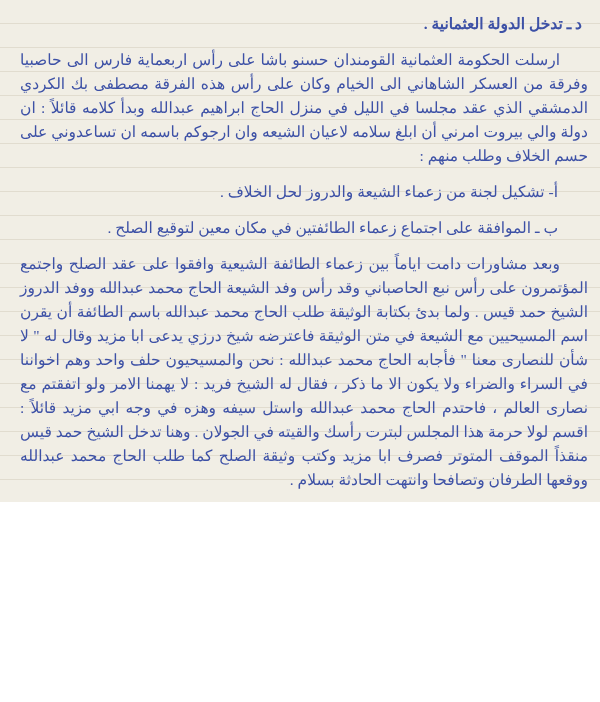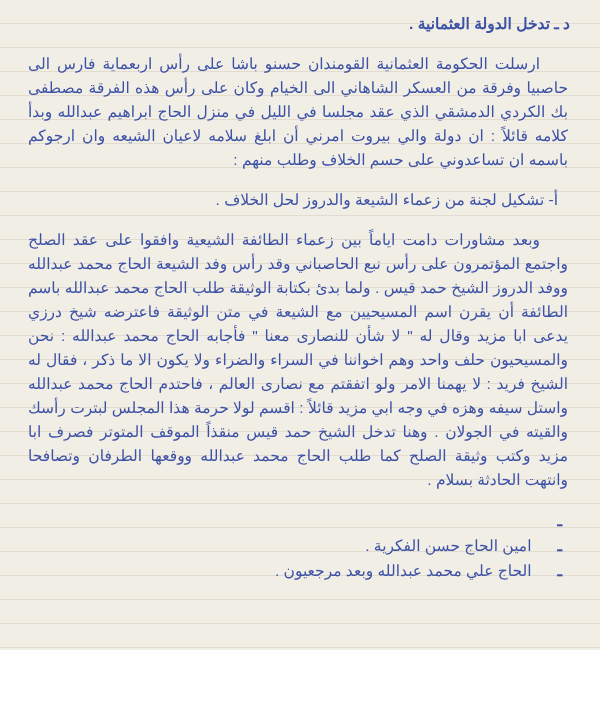--- a/index.html
+++ b/index.html
@@ -1,48 +1,48 @@
 <!DOCTYPE html>
 <html lang="ar" dir="rtl"><head>
 <meta charset="utf-8">
 <style>
   html,body{margin:0;padding:0;}
   .page{
     width:600px;
-    height:650px;
+    height:502px;
     box-sizing:border-box;
-    padding:10px 16px 6px 12px;
+    padding:10px 4px 6px 12px;
     direction:rtl;
     background-color:#f1eee5;
     background-image:repeating-linear-gradient(
       to bottom,
       rgba(0,0,0,0) 0px,
       rgba(0,0,0,0) 23px,
       rgba(167,155,128,0.22) 23px,
       rgba(167,155,128,0.22) 24px);
     color:#3d51a6;
-    font-family:Liberation Sans, sans-serif;
+    font-family:Liberation Serif, serif;
     font-size:15.5px;
     line-height:24px;
     overflow:hidden;
   }
   .heading{
     padding:2px 14px 0 0;
     margin:0 0 12px 0;
     font-weight:bold;
     font-size:15.5px;
   }
   .para{
-    margin:16px;
+    margin:8px;
     text-align:justify;
     text-justify:inter-word;
   }
   .para.indent{text-indent:28px;}
   .clause{
-    margin:0;
+    margin:12px;
     padding-right:26px;
   }
   .para.sp{margin-top:9px;}
   .notables{
     margin-top:6px;
   }
   .notable{
     display:flex;
     gap:26px;
     padding-right:22px;
@@ -55,20 +55,21 @@
 <body>
 
 <div class="page">
 
   <div class="heading">د ـ تدخل الدولة العثمانية .</div>
 
   <p class="para indent">ارسلت الحكومة العثمانية القومندان حسنو باشا على رأس اربعماية فارس الى حاصبيا وفرقة من العسكر الشاهاني الى الخيام وكان على رأس هذه الفرقة مصطفى بك الكردي الدمشقي الذي عقد مجلسا في الليل في منزل الحاج ابراهيم عبدالله وبدأ كلامه قائلاً : ان دولة والي بيروت امرني أن ابلغ سلامه لاعيان الشيعه وان ارجوكم باسمه ان تساعدوني على حسم الخلاف وطلب منهم :</p>
 
   <p class="clause"><span>أ-</span> <span>تشكيل لجنة من زعماء الشيعة والدروز لحل الخلاف .</span></p>
 
+  <p class="clause"><span>ب ـ</span> <span>الموافقة على اجتماع زعماء الطائفتين في مكان معين لتوقيع الصلح .</span></p>
 
   <p class="para indent">وبعد مشاورات دامت اياماً بين زعماء الطائفة الشيعية وافقوا على عقد الصلح واجتمع المؤتمرون على رأس نبع الحاصباني وقد رأس وفد الشيعة الحاج محمد عبدالله ووفد الدروز الشيخ حمد قيس . ولما بدئ بكتابة الوثيقة طلب الحاج محمد عبدالله باسم الطائفة أن يقرن اسم المسيحيين مع الشيعة في متن الوثيقة فاعترضه شيخ درزي يدعى ابا مزيد وقال له " لا شأن للنصارى معنا " فأجابه الحاج محمد عبدالله : نحن والمسيحيون حلف واحد وهم اخواننا في السراء والضراء ولا يكون الا ما ذكر ، فقال له الشيخ فريد : لا يهمنا الامر ولو اتفقتم مع نصارى العالم ، فاحتدم الحاج محمد عبدالله واستل سيفه وهزه في وجه ابي مزيد قائلاً : اقسم لولا حرمة هذا المجلس لبترت رأسك والقيته في الجولان . وهنا تدخل الشيخ حمد قيس منقذاً الموقف المتوتر فصرف ابا مزيد وكتب وثيقة الصلح كما طلب الحاج محمد عبدالله ووقعها الطرفان وتصافحا وانتهت الحادثة بسلام .</p>
 
 
 
   <div class="notables">
 
     <div class="notable">
       <span class="dash">ـ</span>
     </div>

